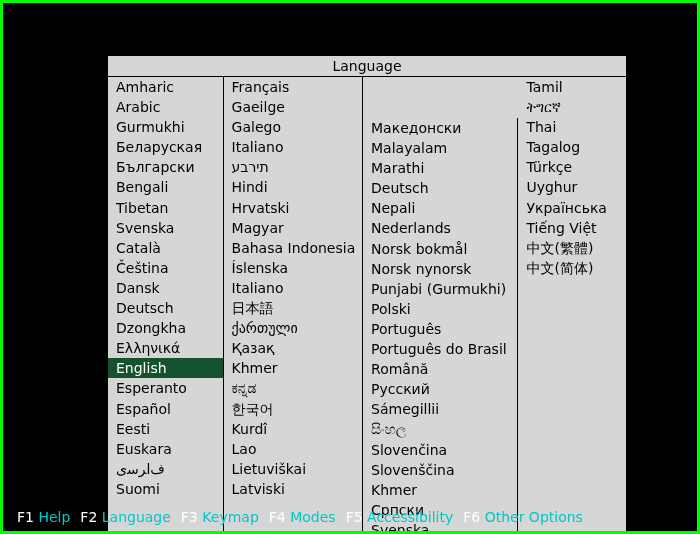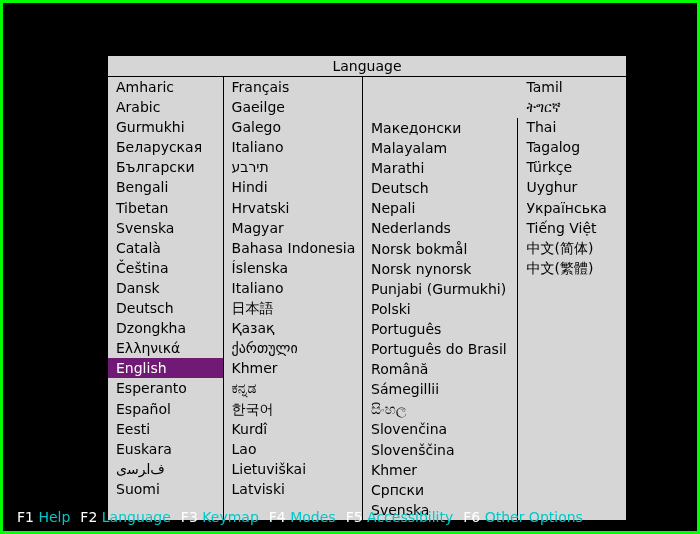--- a/index.html
+++ b/index.html
@@ -44,21 +44,21 @@
   .item {
     padding: 1px 6px 0px 8px;
     color: #000;
     background: #d6d6d6;
     line-height: 19.1px;
     white-space: nowrap;
     overflow: hidden;
     cursor: pointer;
   }
   .item.selected {
-    background: #701a75;
+    background: #14532d;
     color: #fff;
   }
   .footer {
     position: absolute;
     bottom: 6px;
     left: 14px;
     right: 10px;
     color: #fff;
     font-size: 14px;
     white-space: nowrap;
@@ -102,22 +102,22 @@
         <div class="item">Galego</div>
         <div class="item">Italiano</div>
         <div class="item">תירבע</div>
         <div class="item">Hindi</div>
         <div class="item">Hrvatski</div>
         <div class="item">Magyar</div>
         <div class="item">Bahasa Indonesia</div>
         <div class="item">Íslenska</div>
         <div class="item">Italiano</div>
         <div class="item">日本語</div>
+        <div class="item">ქართული</div>
         <div class="item">Қазақ</div>
-        <div class="item">ქართული</div>
         <div class="item">Khmer</div>
         <div class="item">ಕನ್ನಡ</div>
         <div class="item">한국어</div>
         <div class="item">Kurdî</div>
         <div class="item">Lao</div>
         <div class="item">Lietuviškai</div>
         <div class="item">Latviski</div>
       </div>
       <div class="col col2">
         <div class="item">Македонски</div>
@@ -126,36 +126,37 @@
         <div class="item">Deutsch</div>
         <div class="item">Nepali</div>
         <div class="item">Nederlands</div>
         <div class="item">Norsk bokmål</div>
         <div class="item">Norsk nynorsk</div>
         <div class="item">Punjabi (Gurmukhi)</div>
         <div class="item">Polski</div>
         <div class="item">Português</div>
         <div class="item">Português do Brasil</div>
         <div class="item">Română</div>
+        <div class="item">Русский</div>
         <div class="item">Sámegillii</div>
         <div class="item">සිංහල</div>
         <div class="item">Slovenčina</div>
         <div class="item">Slovenščina</div>
         <div class="item">Khmer</div>
         <div class="item">Српски</div>
         <div class="item">Svenska</div>
       </div>
       <div class="col col3">
         <div class="item">Tamil</div>
         <div class="item">ትግርኛ</div>
         <div class="item">Thai</div>
         <div class="item">Tagalog</div>
         <div class="item">Türkçe</div>
         <div class="item">Uyghur</div>
         <div class="item">Українська</div>
         <div class="item">Tiếng Việt</div>
+        <div class="item">中文(繁體)</div>
         <div class="item">中文(简体)</div>
-        <div class="item">中文(繁體)</div>
       </div>
     </div>
 </div>
 
 <div class="footer"><span class="fgroup"><span class="fkey-label">F1 </span><span class="fkey-action">Help</span></span><span class="fgroup"><span class="fkey-label">F2 </span><span class="fkey-action">Language</span></span><span class="fgroup"><span class="fkey-label">F3 </span><span class="fkey-action">Keymap</span></span><span class="fgroup"><span class="fkey-label">F4 </span><span class="fkey-action">Modes</span></span><span class="fgroup"><span class="fkey-label">F5 </span><span class="fkey-action">Accessibility</span></span><span class="fgroup"><span class="fkey-label">F6 </span><span class="fkey-action">Other Options</span></span></div>
 
 </body></html>

